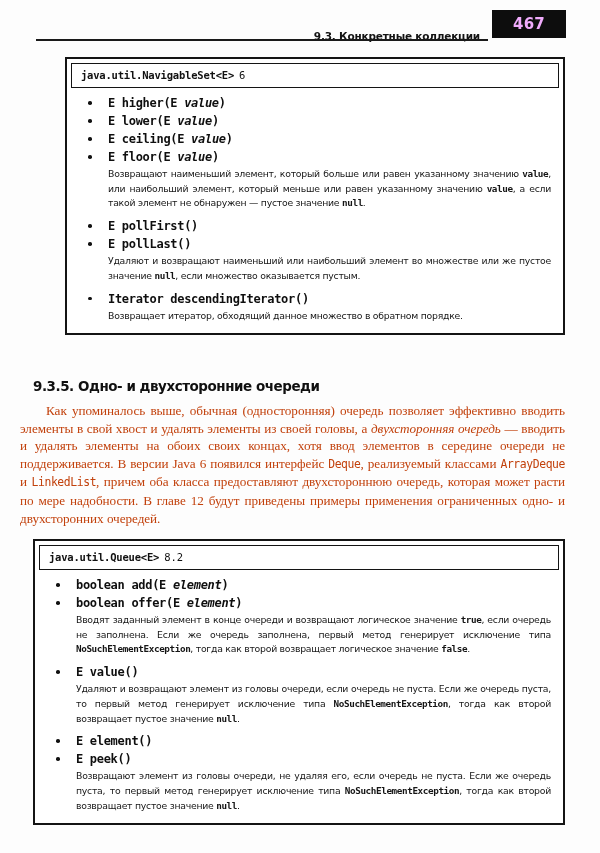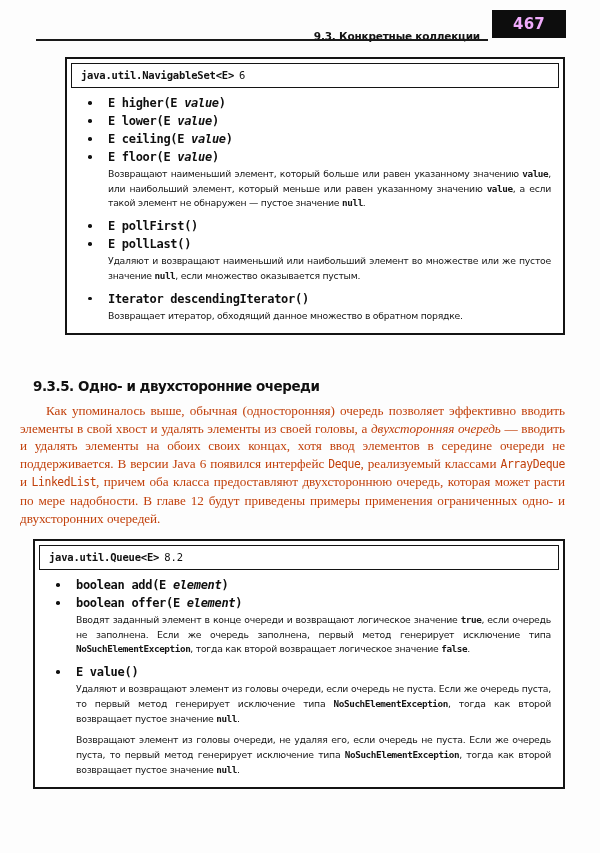--- a/index.html
+++ b/index.html
@@ -228,17 +228,21 @@
     <div class="apibox-body">
         <ul class="sigs">
           <li class="sig">boolean add(E <span class="arg">element</span>)</li>
           <li class="sig">boolean offer(E <span class="arg">element</span>)</li>
         </ul>
         <p class="desc">Вводят заданный элемент в конце очереди и возвращают логическое значение <code>true</code>, если очередь не заполнена. Если же очередь заполнена, первый метод генерирует исключение типа <code>NoSuchElementException</code>, тогда как второй возвращает логическое значение <code>false</code>.</p>
         <ul class="sigs">
           <li class="sig">E value()</li>
         </ul>
         <p class="desc">Удаляют и возвращают элемент из головы очереди, если очередь не пуста. Если же очередь пуста, то первый метод генерирует исключение типа <code>NoSuchElementException</code>, тогда как второй возвращает пустое значение <code>null</code>.</p>
+        <ul class="sigs">
+          <li class="sig">E element()</li>
+          <li class="sig">E peek()</li>
+        </ul>
         <p class="desc" style="margin-bottom: 1px;">Возвращают элемент из головы очереди, не удаляя его, если очередь не пуста. Если же очередь пуста, то первый метод генерирует исключение типа <code>NoSuchElementException</code>, тогда как второй возвращает пустое значение <code>null</code>.</p>
       </div>
   </div>
 
 </div>
 
 </body></html>

